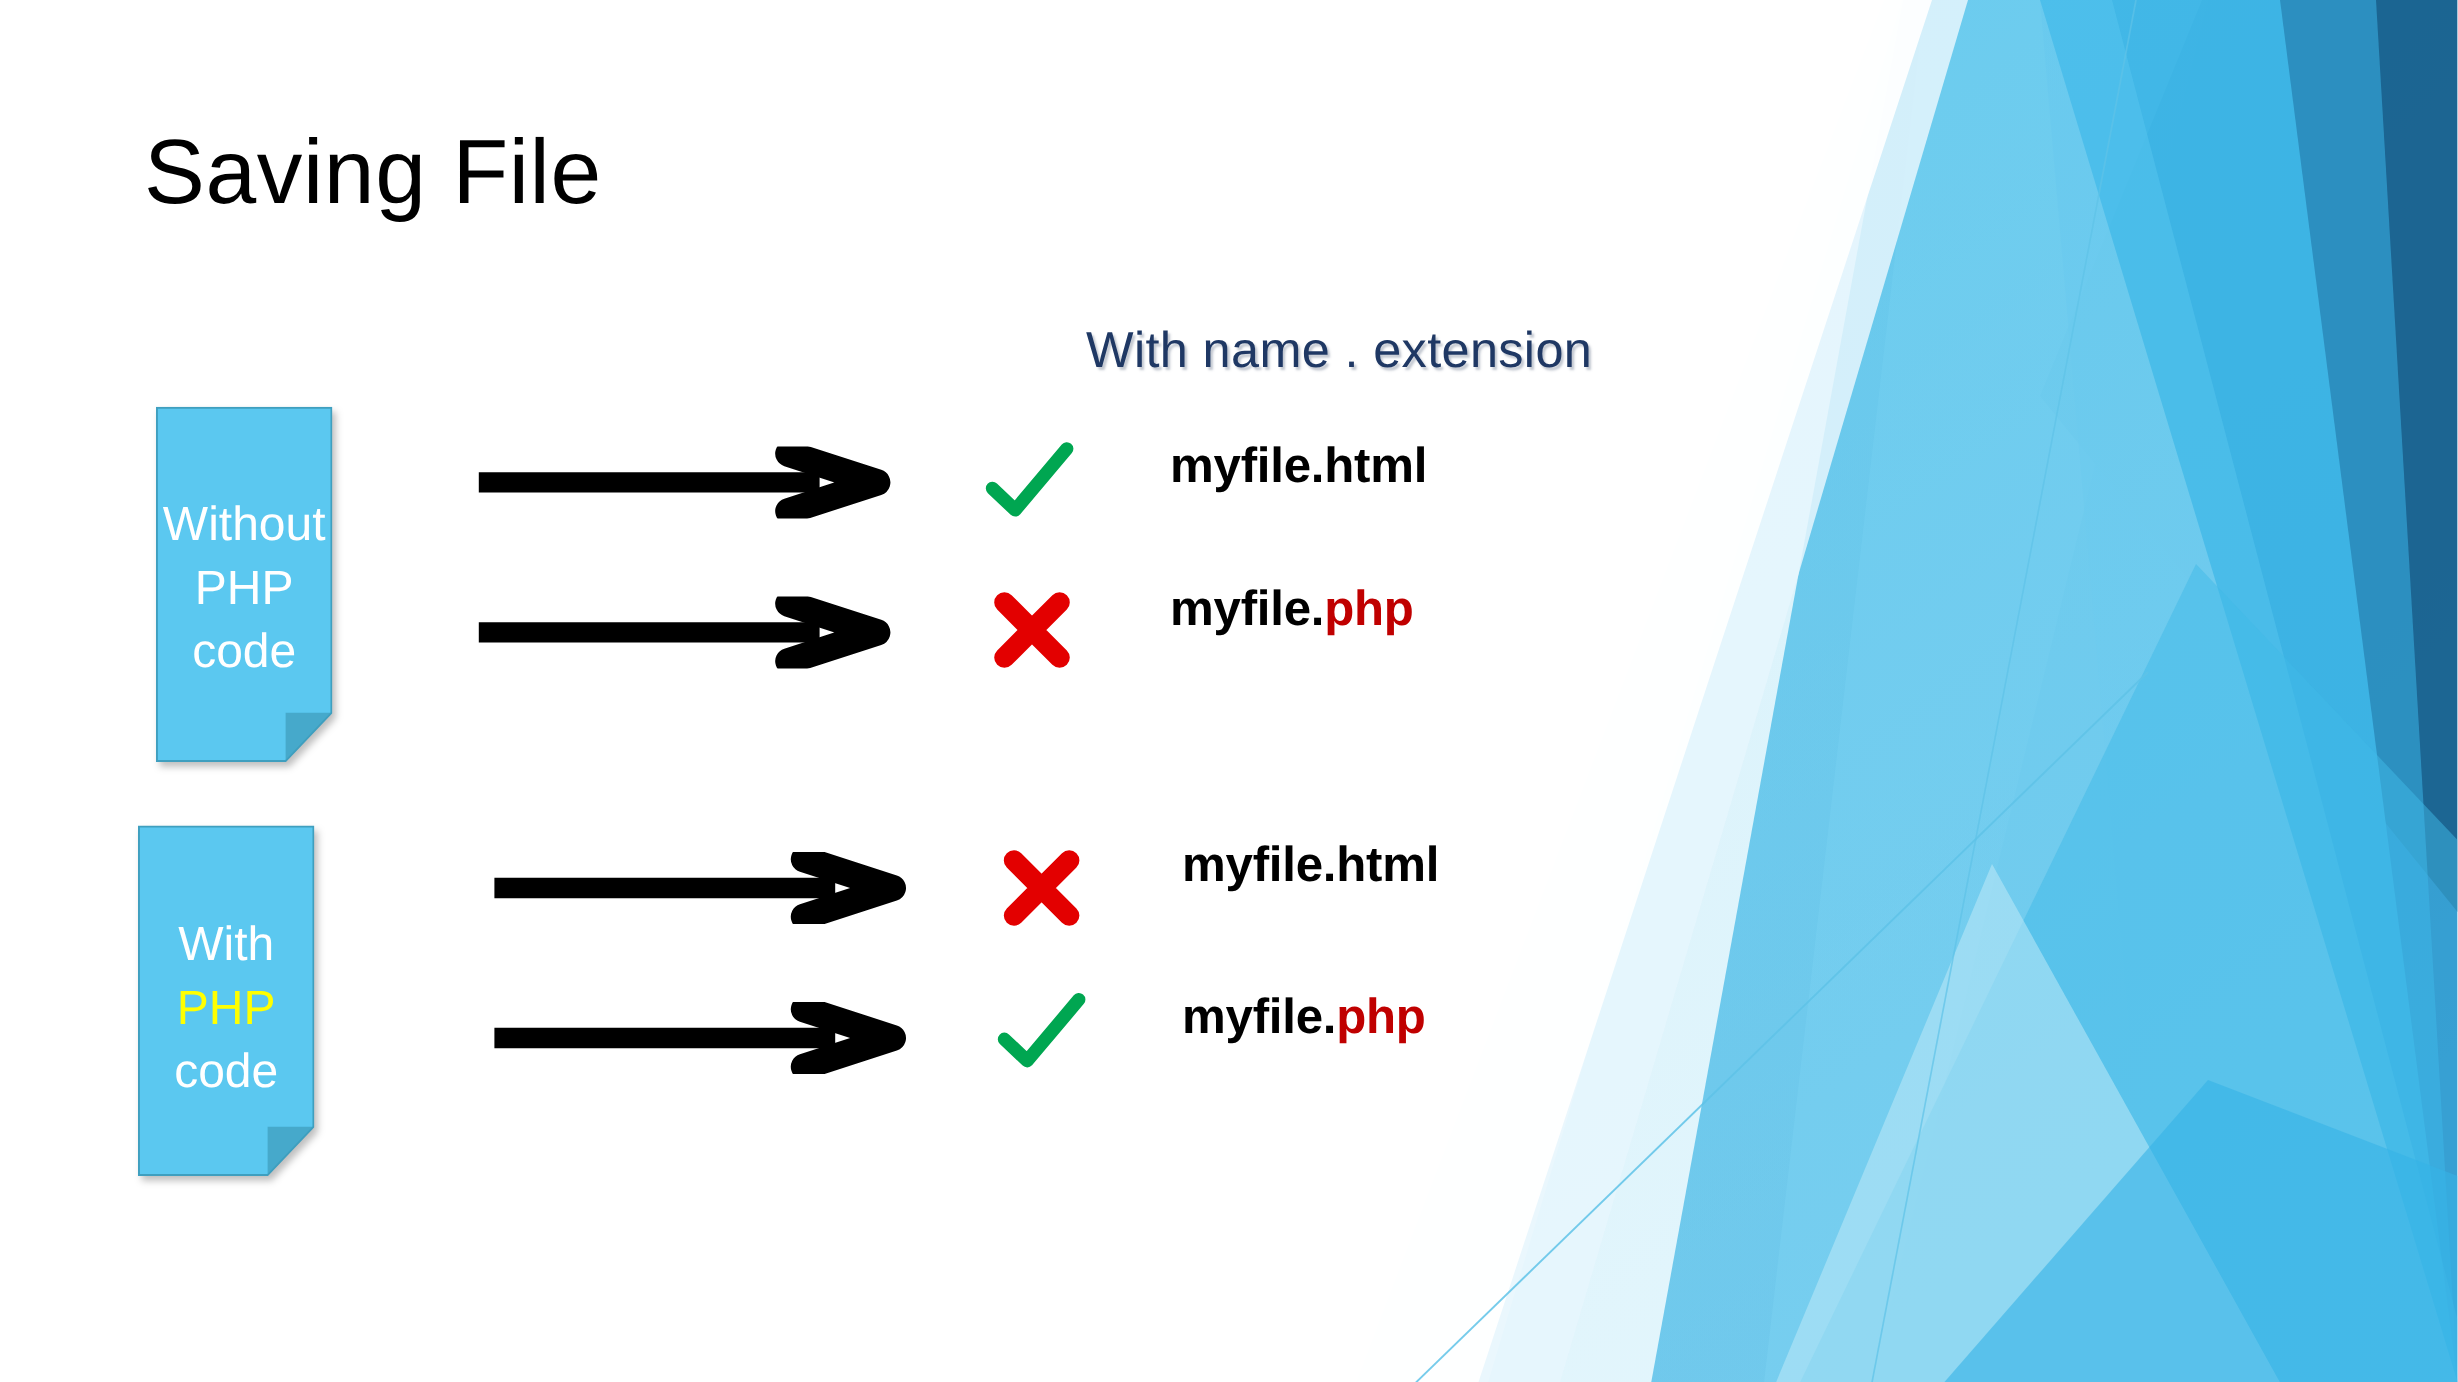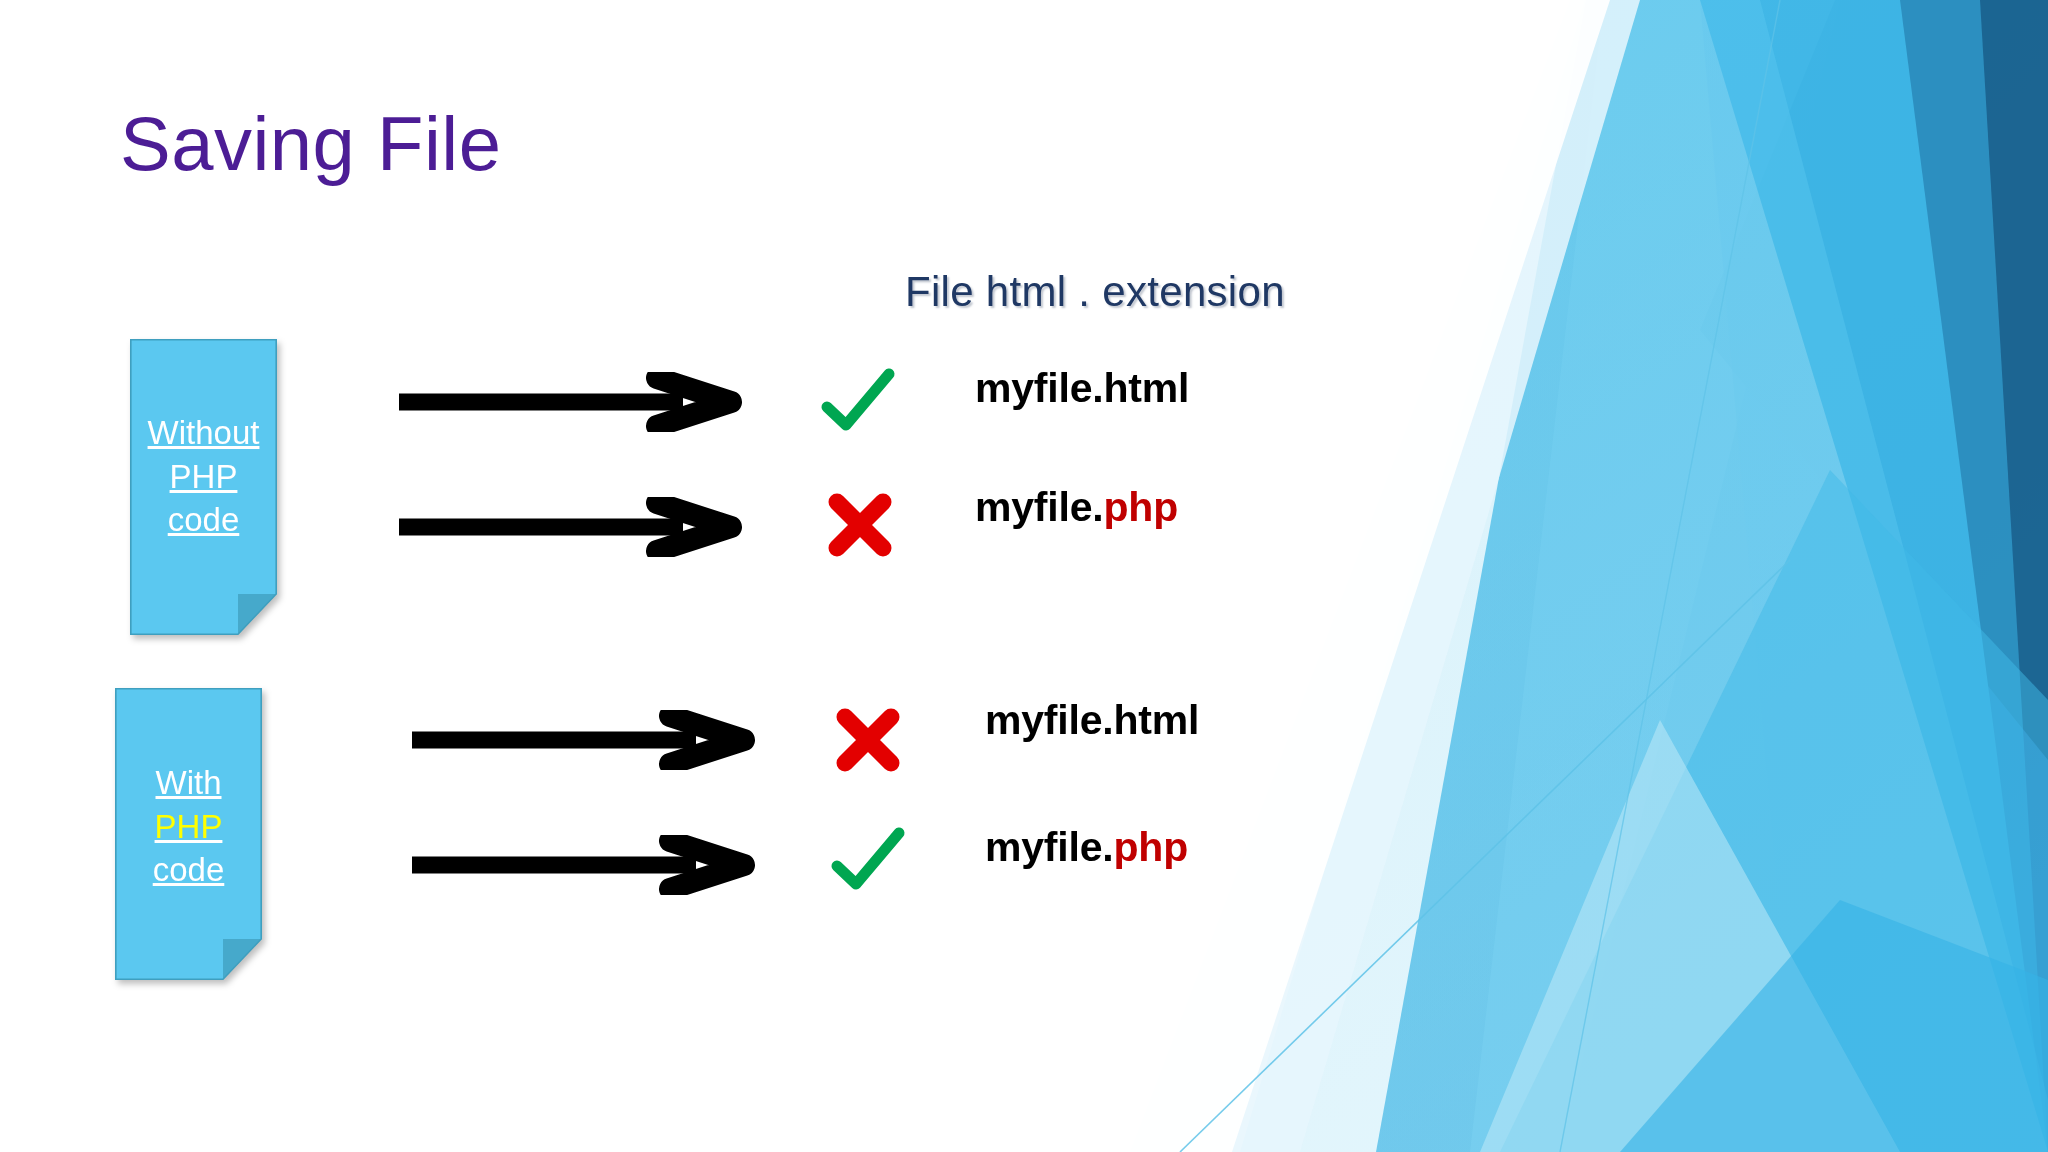--- a/index.html
+++ b/index.html
@@ -29,21 +29,21 @@
   }
 
   
   #slide-title {
     position: absolute;
     left: 120px;
     top: 104px;
     font-size: 76px;
     font-weight: 400;
     letter-spacing: 0.5px;
-    color: #4c1d95;
+    color: #000000;
     white-space: nowrap;
     line-height: 1.05;
   }
 
   
   #header-caption {
     position: absolute;
     left: 905px;
     top: 268px;
     font-size: 42px;
@@ -52,25 +52,24 @@
     white-space: nowrap;
     text-shadow: 2px 2px 2px rgba(120,130,150,0.45);
     letter-spacing: 0.3px;
   }
 
   
   .doc-card {
     position: absolute;
     width: 147px;
     color: #ffffff;
-    font-size: 33px;
+    font-size: 40px;
     line-height: 1.32;
     text-align: center;
     filter: drop-shadow(3px 4px 3px rgba(0,0,0,0.25));
-    text-decoration: underline;
   }
   .doc-card .doc-shape {
     position: absolute;
     inset: 0;
   }
   .doc-card .doc-label {
     position: relative;
     z-index: 2;
     width: 100%;
     text-align: center;
@@ -148,21 +147,21 @@
     <polygon points="1660,720 1900,1152 1480,1152" fill="#BEE9F8" opacity="0.55"></polygon>
 
     <polygon points="1840,900 2048,980 2048,1152 1620,1152" fill="#35B2E6" opacity="0.6"></polygon>
 
     <line x1="1180" y1="1152" x2="1790" y2="560" stroke="#5FC3E8" stroke-width="1.6" opacity="0.85"></line>
     <line x1="1560" y1="1152" x2="1780" y2="0" stroke="#5FC3E8" stroke-width="1.4" opacity="0.7"></line>
   </svg>
 
   <div id="slide-title">Saving File</div>
 
-  <div id="header-caption">File html . extension</div>
+  <div id="header-caption">With name . extension</div>
 
   <div id="doc-card-1" class="doc-card">
     <svg class="doc-shape" viewBox="0 0 147 296" width="147" height="296" preserveAspectRatio="none">
       <path d="M0.8,0.8 H146.2 V255 L108,295.2 H0.8 Z" fill="#5BC8F0" stroke="#3F9FBF" stroke-width="1.6"></path>
       <path d="M146.2,255 L108,295.2 L108,255 Z" fill="#3F9FBF" opacity="0.75"></path>
     </svg>
     <div class="doc-label">
       <span class="doc-line">Without</span>
       <span class="doc-line">PHP</span>
       <span class="doc-line">code</span>

